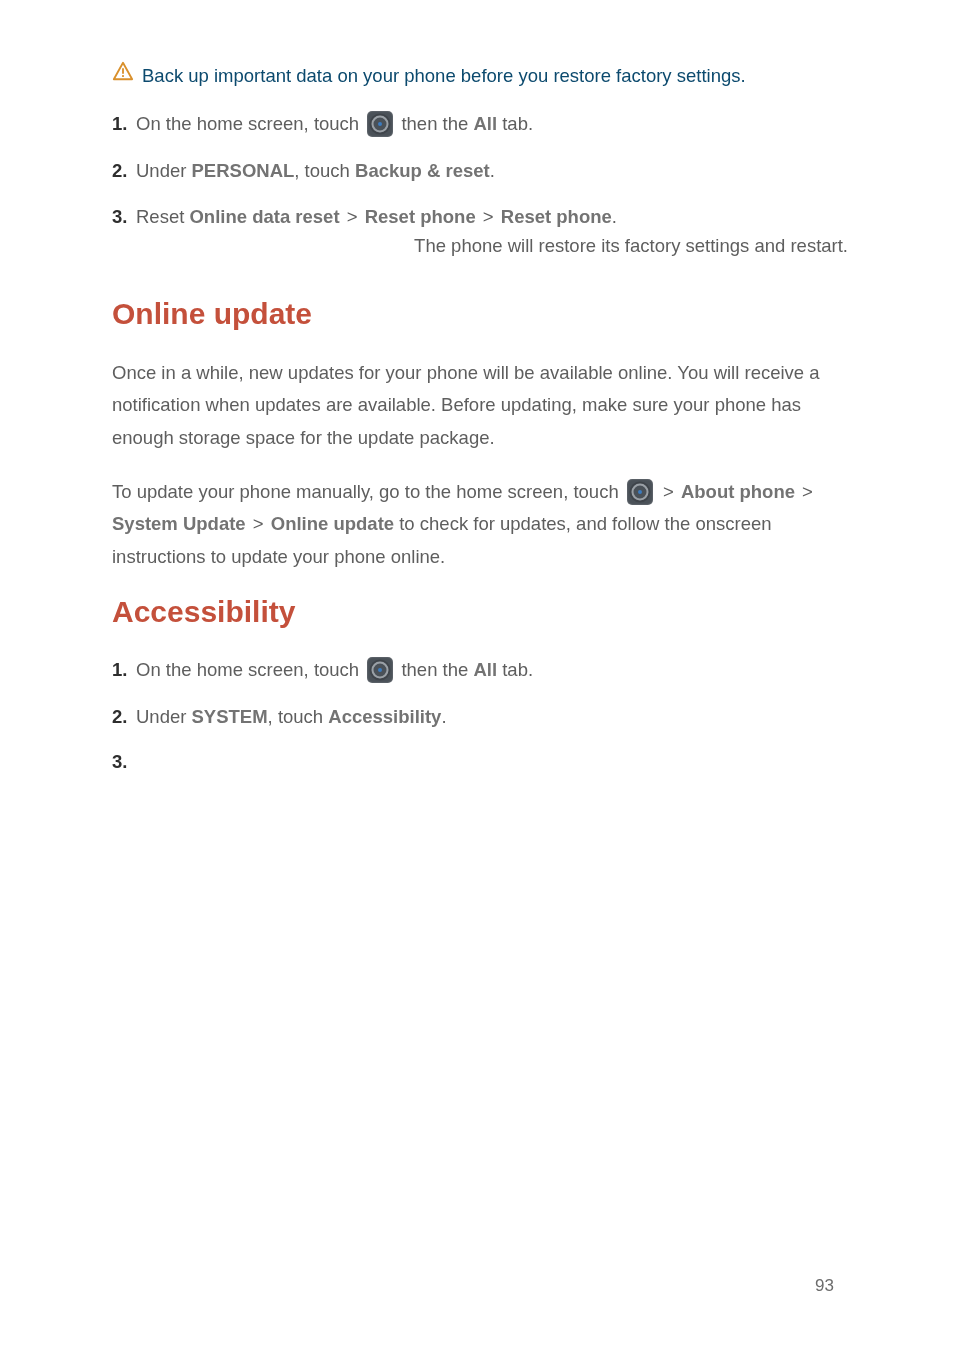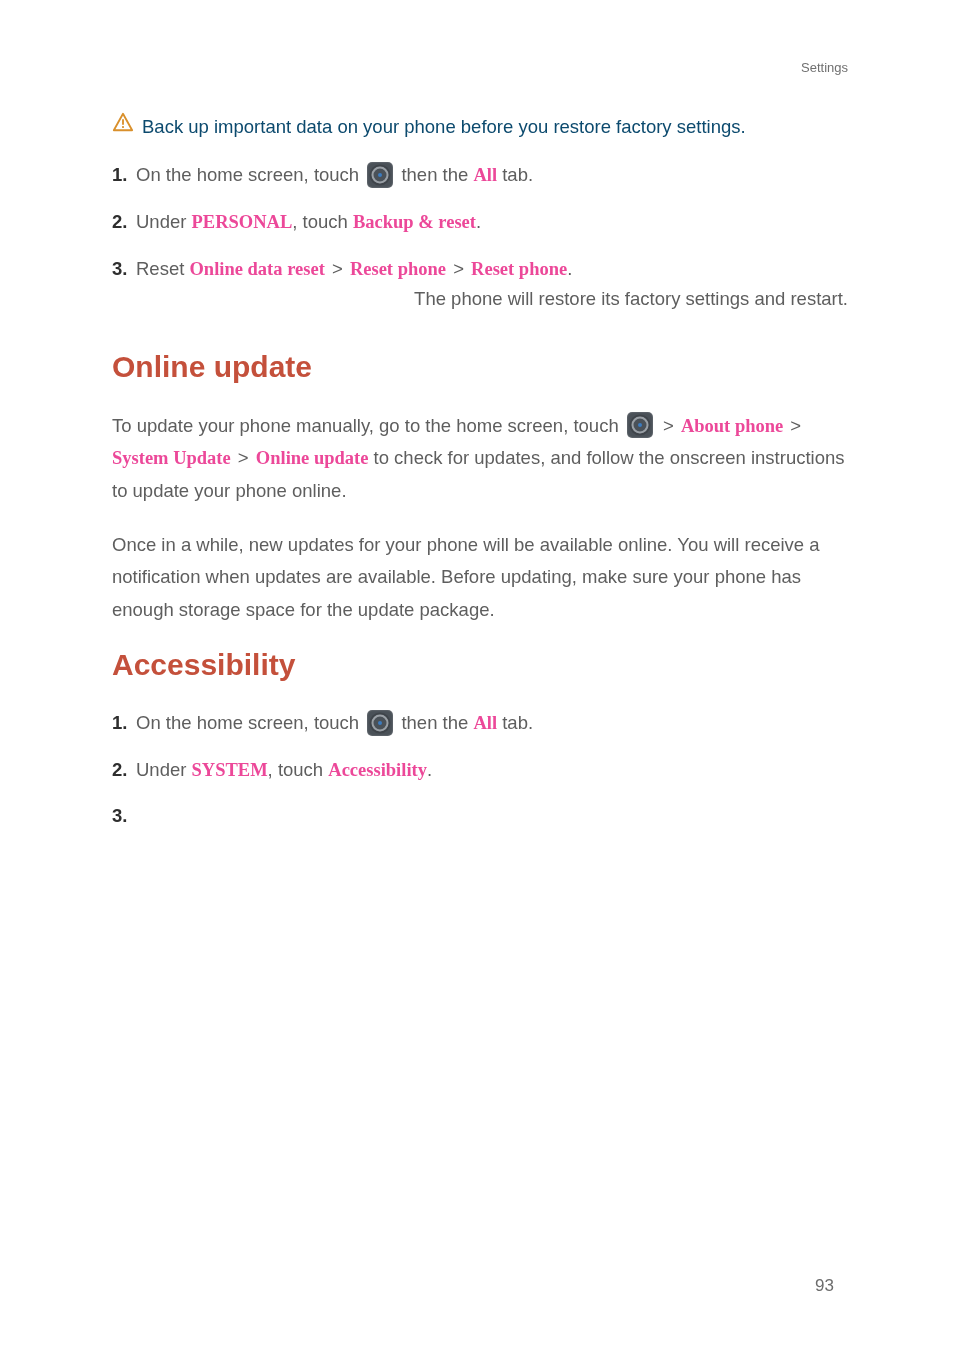--- a/index.html
+++ b/index.html
@@ -57,21 +57,21 @@
       font-weight: 700;
       color: #c4503b;
       margin: 8px 0 26px 0;
     }
     .body-text {
       font-size: 18.5px;
       line-height: 1.75;
       color: #5e5e5e;
       margin-bottom: 22px;
     }
-    .bold-dark { font-weight: 700; color: #ec4899; font-family: Liberation Serif, serif; }
+    .bold-dark { font-weight: 700; color: #737373; }
     .sep { color: #5e5e5e; font-weight: 400; margin: 0 2px; }
     .settings-icon {
       display: inline-block;
       vertical-align: middle;
       width: 26px;
       height: 26px;
       border-radius: 5px;
       background: #4a5158;
       position: relative;
       margin: 0 3px 3px 3px;
@@ -102,21 +102,20 @@
       right: 120px;
       font-size: 17px;
       color: #6c6c6c;
     }
   </style>
 </head>
 <body>
 
 <div class="page">
 
-  <div class="header-label">Settings</div>
 
   <div class="warning-block">
     <span class="warn-icon">
       <svg viewBox="0 0 24 24">
           <path d="M12 3 L22 21 L2 21 Z" fill="none" stroke="#d9902c" stroke-width="2" stroke-linejoin="round"></path>
           <rect x="11" y="9" width="2" height="6" fill="#d9902c"></rect>
           <rect x="11" y="16.5" width="2" height="2" fill="#d9902c"></rect>
         </svg>
     </span>
     <div class="warning-text">Back up important data on your phone before you restore factory settings.</div>
@@ -135,27 +134,27 @@
     </div>
     <div class="step">
       <span class="num">3.</span>
       <span>Reset </span><span class="bold-dark">Online data reset</span><span class="sep"> &gt; </span><span class="bold-dark">Reset phone</span><span class="sep"> &gt; </span><span class="bold-dark">Reset phone</span><span>.</span>
       <div class="sub">The phone will restore its factory settings and restart.</div>
     </div>
   </div>
 
   <h2 class="section-heading">Online update</h2>
 
+  <p class="body-text">Once in a while, new updates for your phone will be available online. You will receive a notification when updates are available. Before updating, make sure your phone has enough storage space for the update package.</p>
+
   <p class="body-text">
     <span>To update your phone manually, go to the home screen, touch </span>
     <span class="settings-icon"></span>
     <span class="sep"> &gt; </span><span class="bold-dark">About phone</span><span class="sep"> &gt; </span><span class="bold-dark">System Update</span><span class="sep"> &gt; </span><span class="bold-dark">Online update</span><span> to check for updates, and follow the onscreen instructions to update your phone online.</span>
   </p>
-
-  <p class="body-text">Once in a while, new updates for your phone will be available online. You will receive a notification when updates are available. Before updating, make sure your phone has enough storage space for the update package.</p>
 
 
   <h2 class="section-heading">Accessibility</h2>
 
 
   <div class="step-list">
     <div class="step">
       <span class="num">1.</span>
       <span>On the home screen, touch </span>
       <span class="settings-icon"></span>

